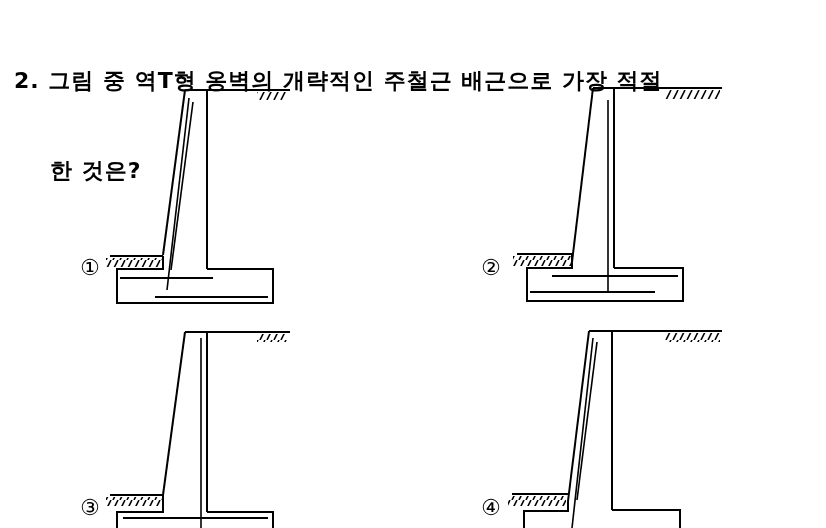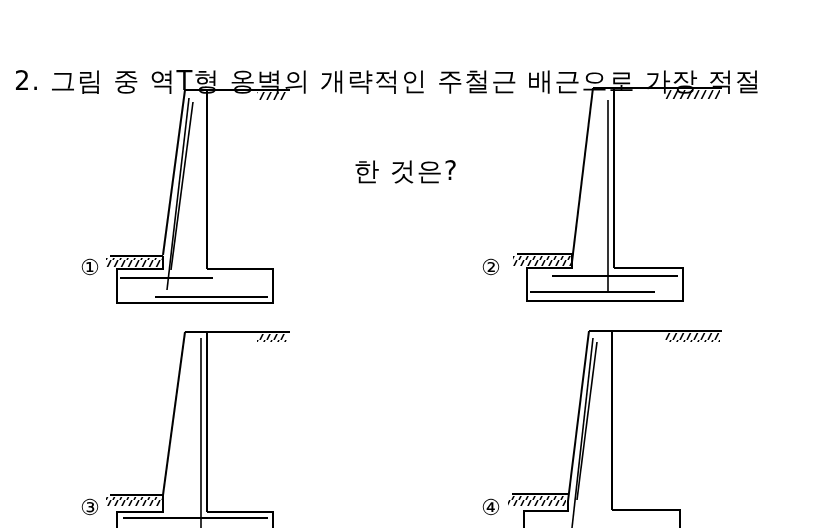--- a/index.html
+++ b/index.html
@@ -1,20 +1,20 @@
 <!DOCTYPE html>
 <html><head>
   <meta charset="utf-8">
   <style>
     html, body { margin: 0; padding: 0; background: #ffffff; }
     body { width: 826px; height: 528px; position: relative; overflow: hidden;
            font-family: "DejaVu Sans", "Liberation Sans", sans-serif; color: #000; }
-    .question { position: absolute; left: 14px; top: 6px; font-size: 26px; line-height: 30px;
-                letter-spacing: 1px; white-space: pre; }
-    .q-line2 { padding-left: 36px; text-align: center; }
+    .question { position: absolute; left: 14px; top: 6px; font-size: 22px; line-height: 30px;
+                letter-spacing: 1px; white-space: pre; font-weight: bold; }
+    .q-line2 { padding-left: 36px; }
     .label { position: absolute; font-size: 22px; line-height: 22px; }
     svg.fig { position: absolute; left: 0; top: 0; }
   </style>
 </head>
 <body>
 
 <div class="question">
   <div><span>2.</span> <span>그림 중 역T형 옹벽의 개략적인 주철근 배근으로 가장 적절</span></div>
   <div class="q-line2">한 것은?</div>
 </div>

